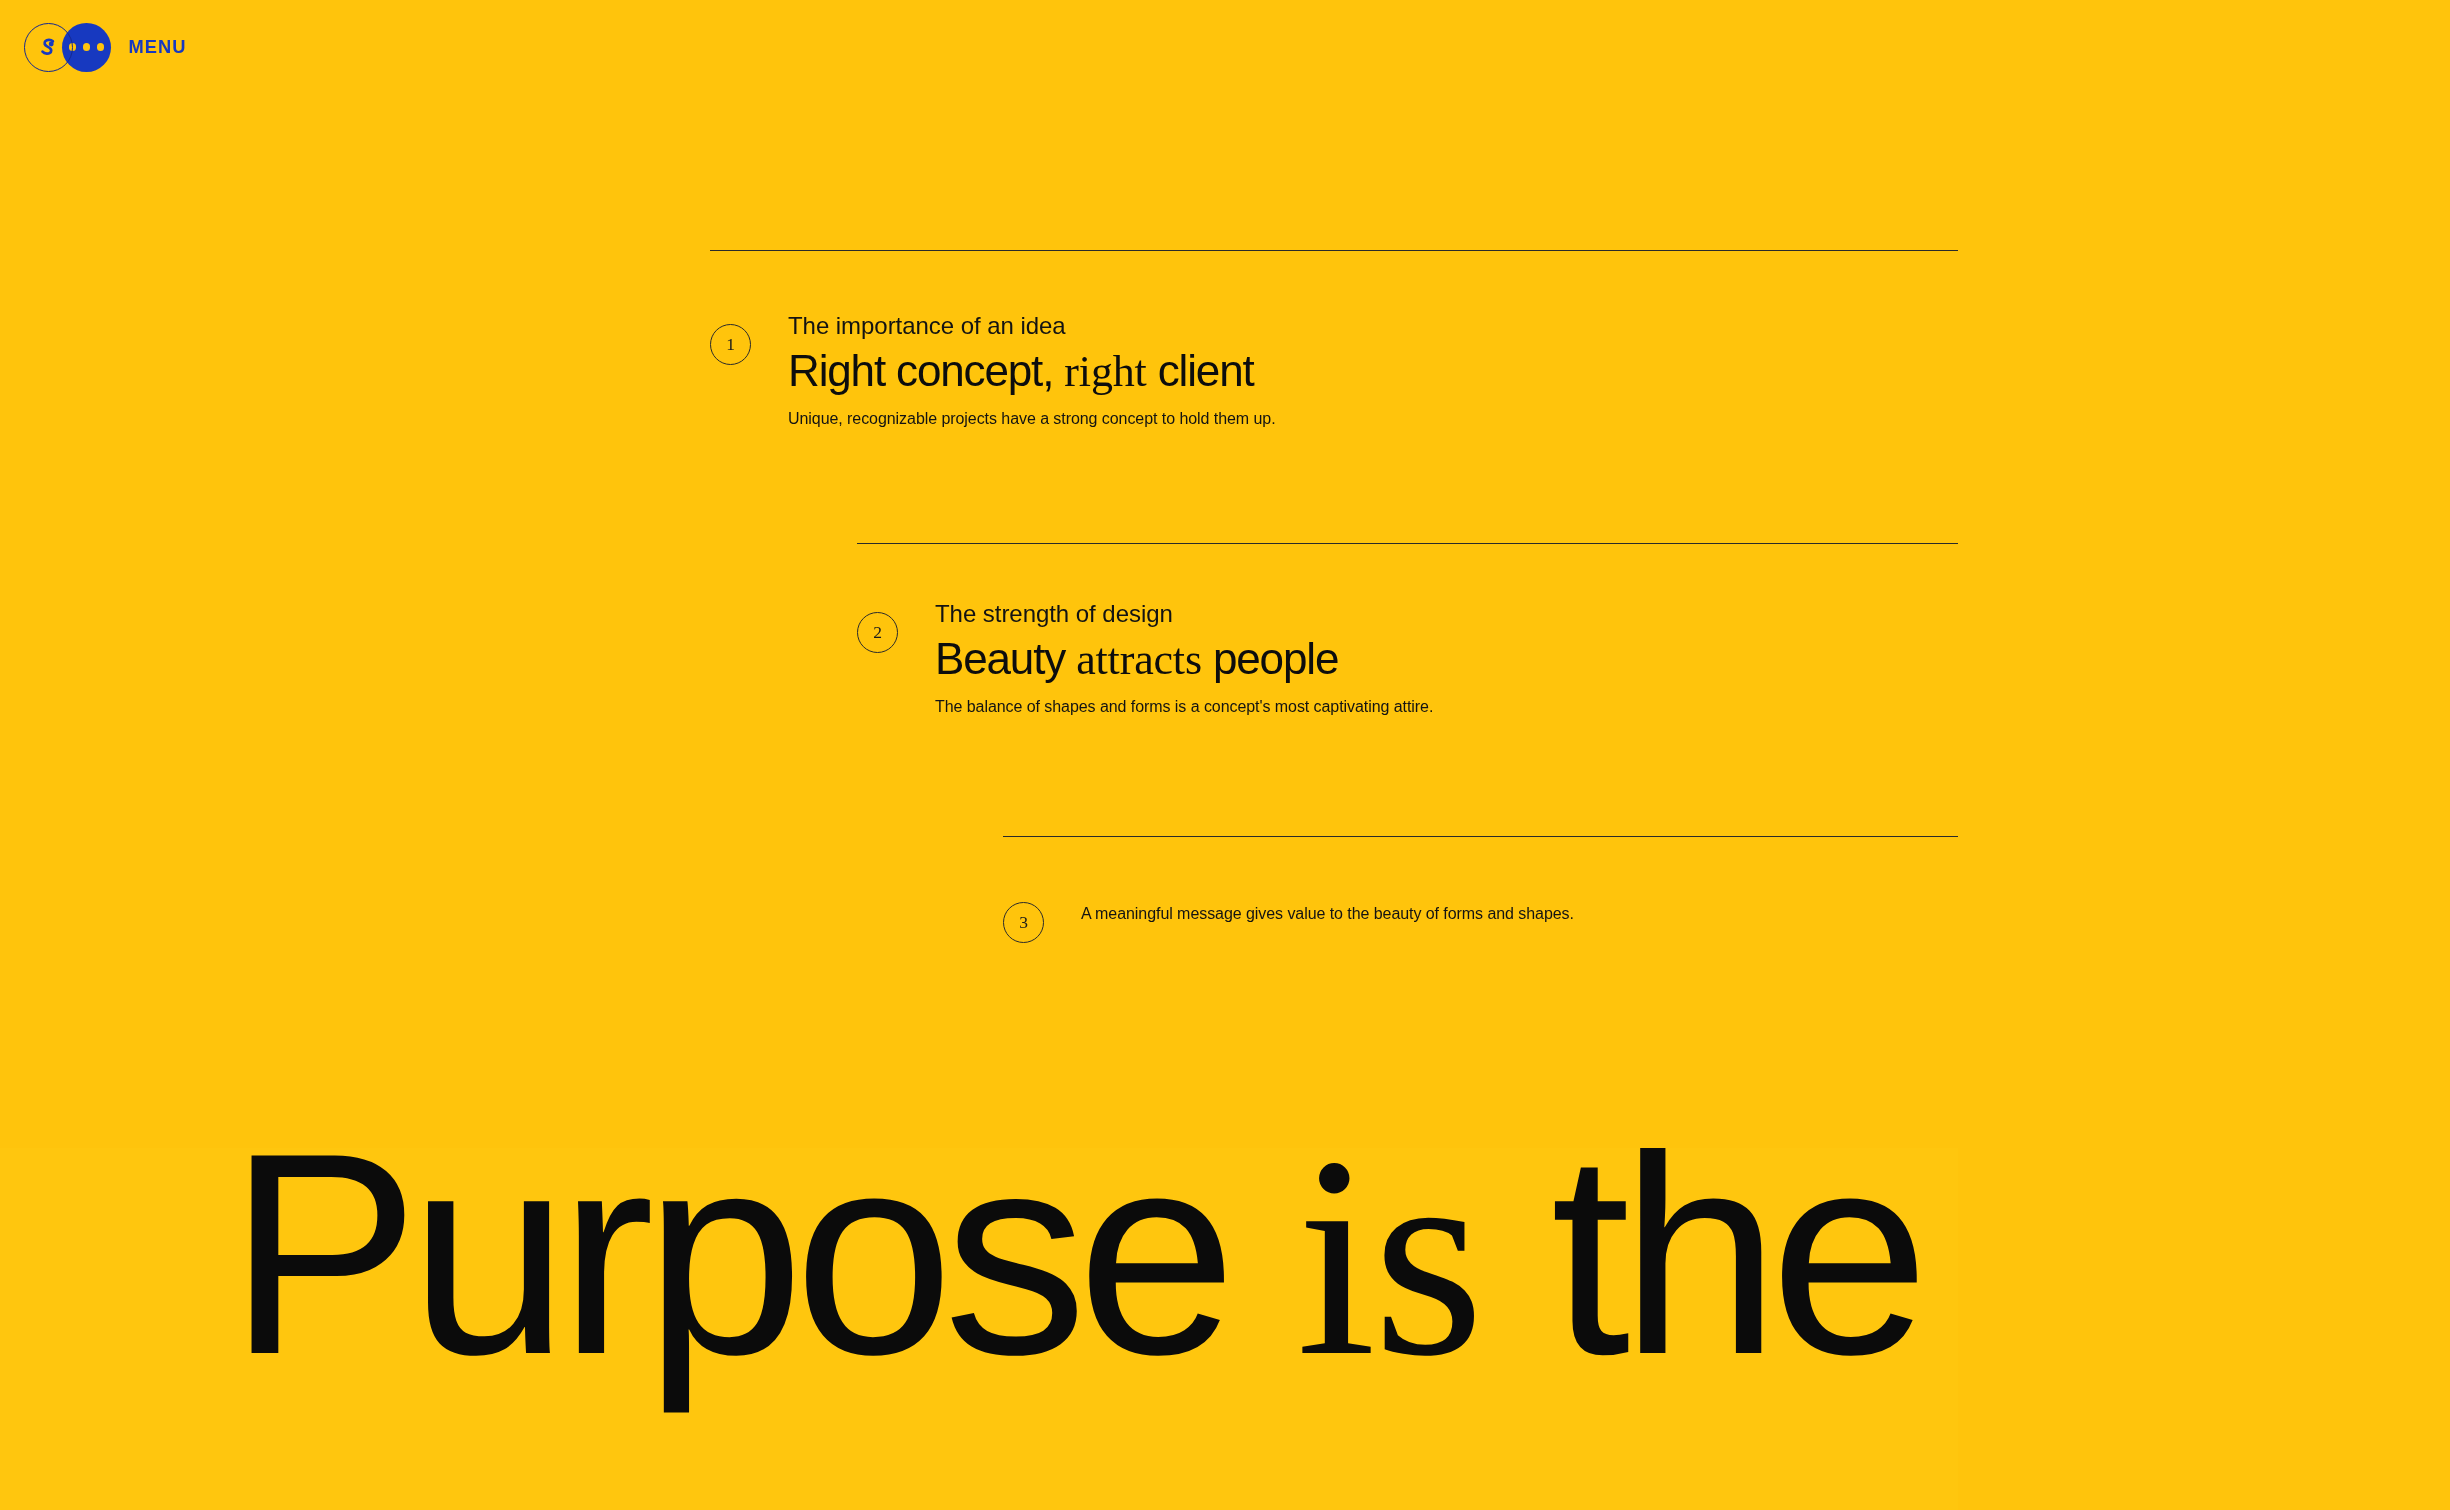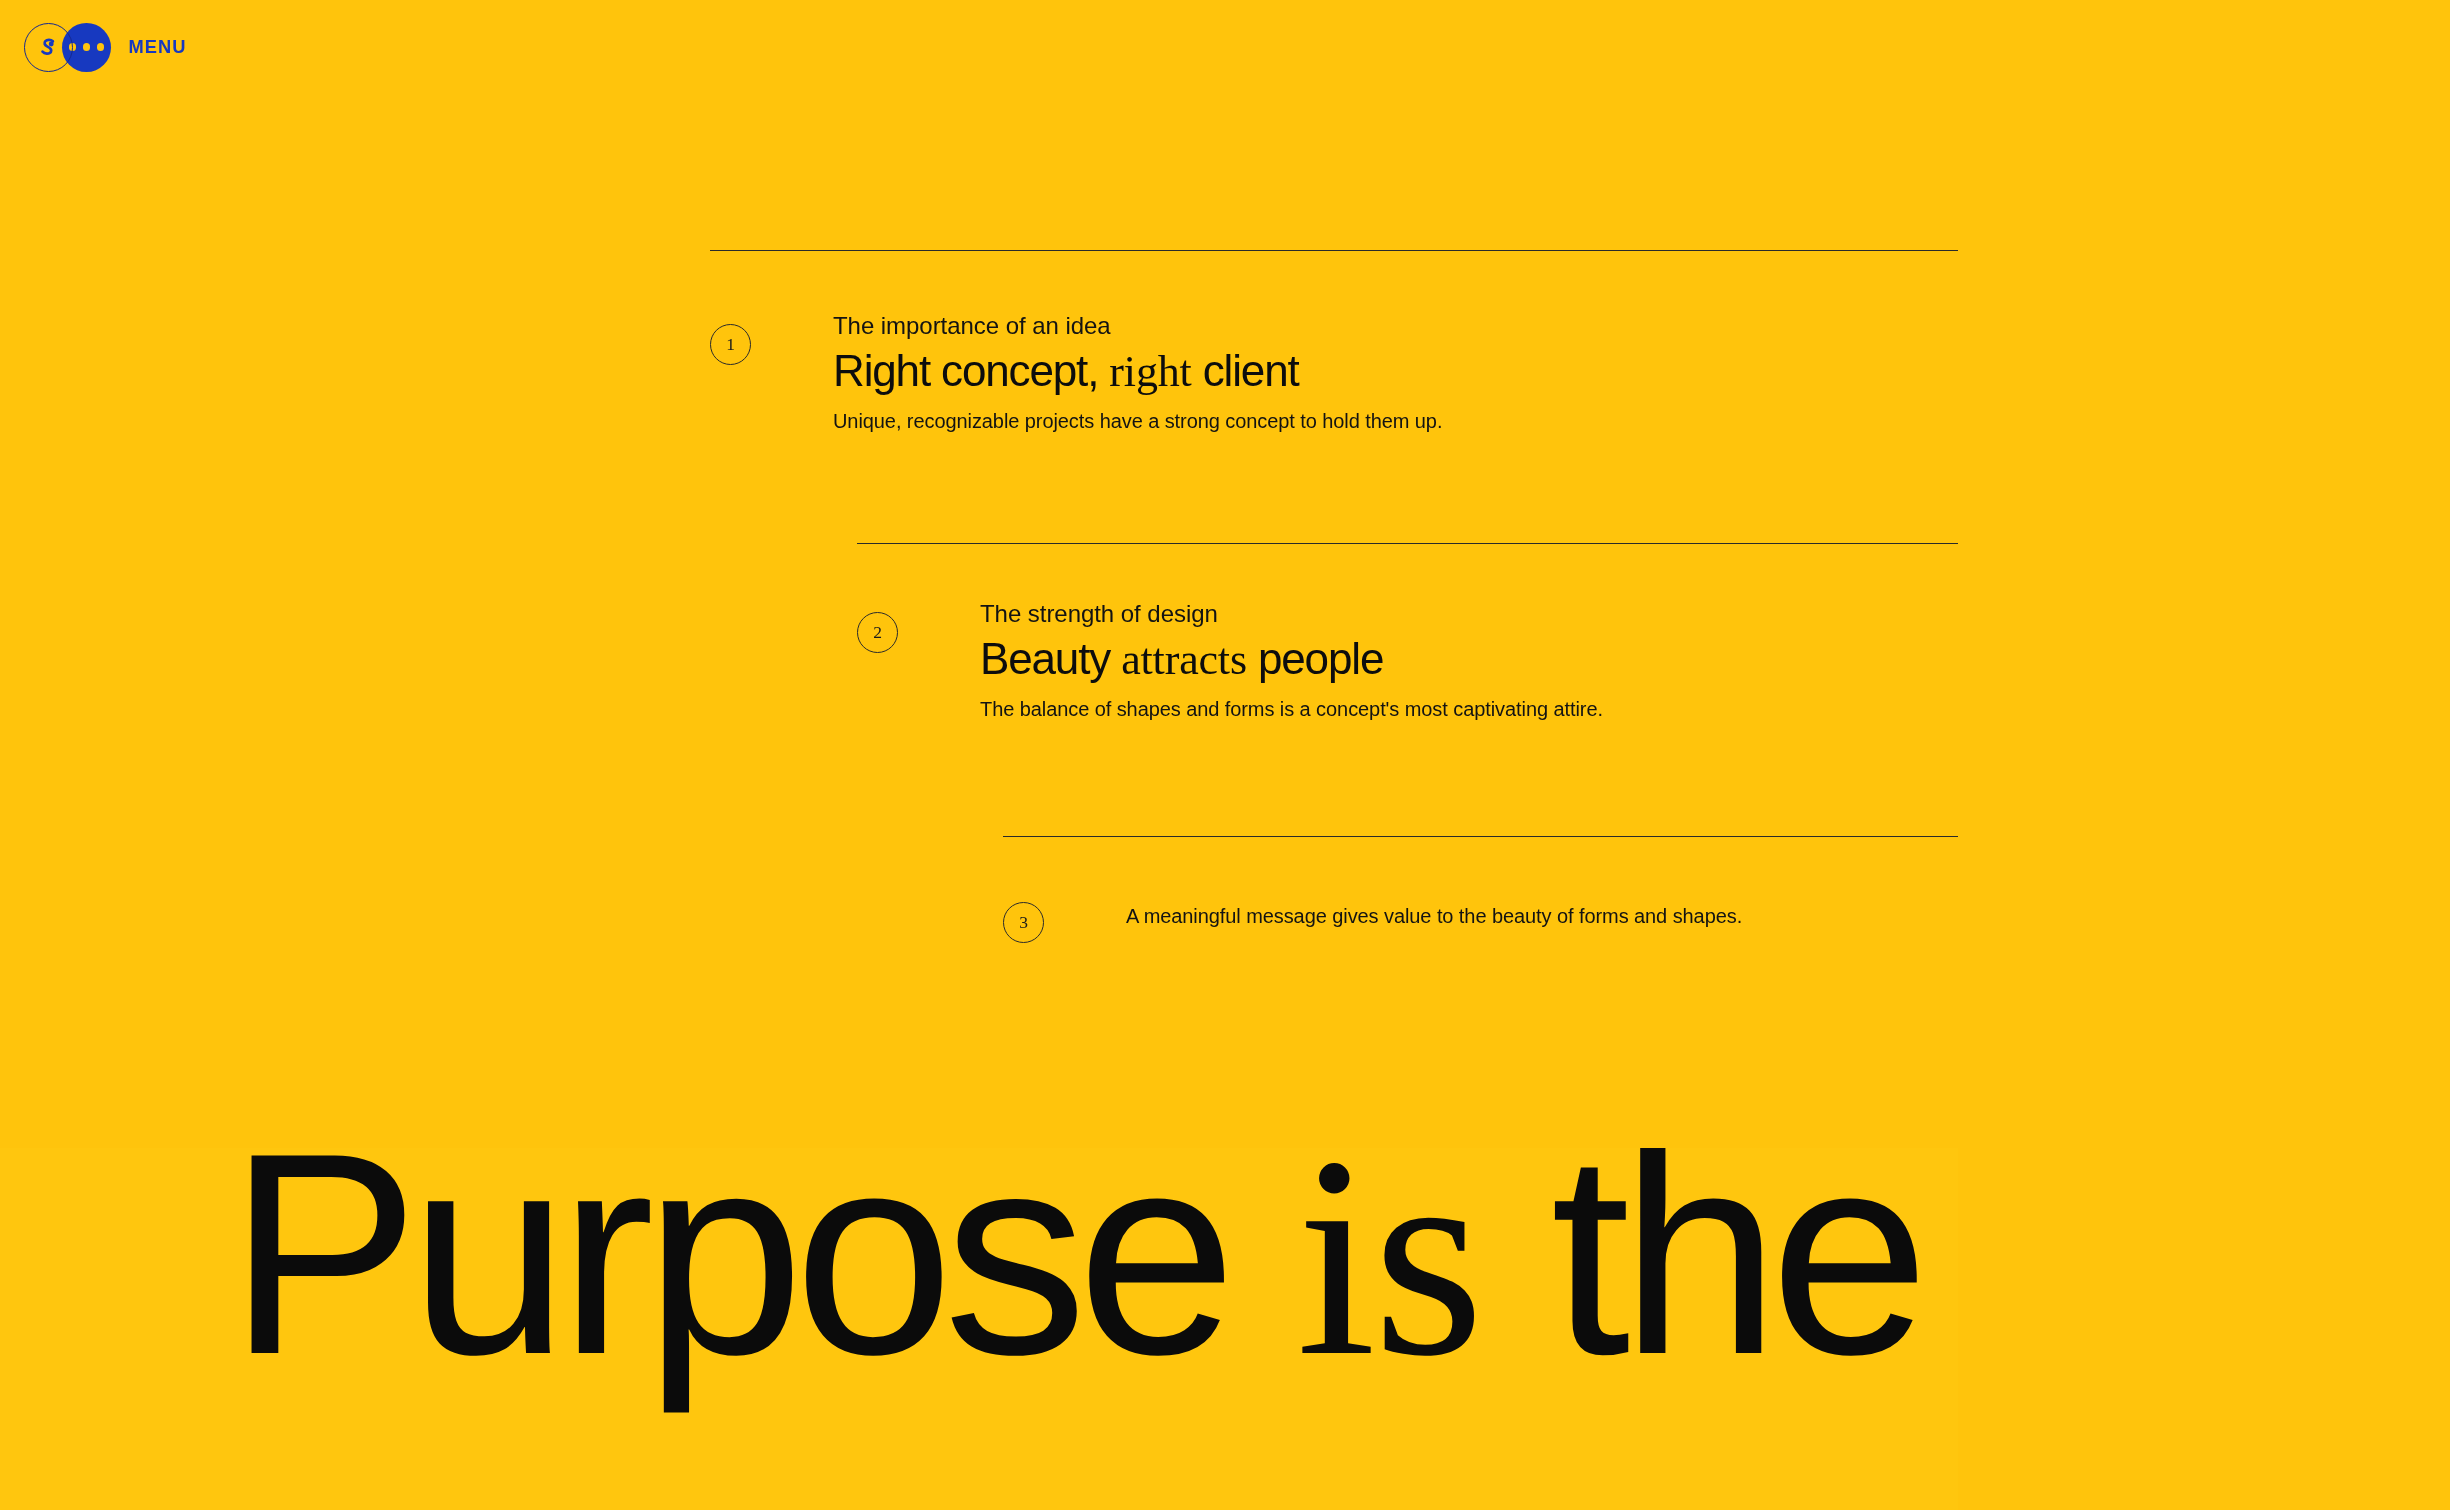--- a/index.html
+++ b/index.html
@@ -57,31 +57,31 @@
   .item-2 { top:601px; left:857px; }
   .item-3 { top:891px; left:1003px; }
 
   .num {
     width:41px; height:41px; border-radius:50%;
     border:1.2px solid #2b2b2b;
     display:flex; align-items:center; justify-content:center;
     font-family:"Liberation Serif", serif; font-size:17.5px; color:#1b1b1b;
     flex:0 0 auto; margin-top:11px;
   }
-  .item-body { margin-left:82px; }
+  .item-body { margin-left:37px; }
   .eyebrow { font-size:24px; font-weight:400; color:#131313; line-height:1.1; letter-spacing:-.002em; }
   .headline {
     font-size:44px; font-weight:400; line-height:1.08;
     letter-spacing:-.026em; color:#0d0d0d; margin-top:8px; white-space:nowrap;
   }
   .headline .serif {
     font-family:"Liberation Serif", serif; font-weight:400;
     letter-spacing:-.004em;
   }
-  .sub { font-size:20px; font-weight:400; color:#131313; margin-top:14.4px; letter-spacing:-.004em;text-align:center; }
+  .sub { font-size:16px; font-weight:400; color:#131313; margin-top:14.4px; letter-spacing:-.004em;text-align:center; }
 
   
   .band {
     position:absolute; left:0; top:1148px; width:2450px; height:362px;
     background:#FFC60E; overflow:hidden;
   }
   .bigline {
     position:absolute; left:228px; top:-38px;
     font-size:287px; font-weight:400; line-height:1;
     letter-spacing:-.035em; color:#0b0b0b; white-space:nowrap;

